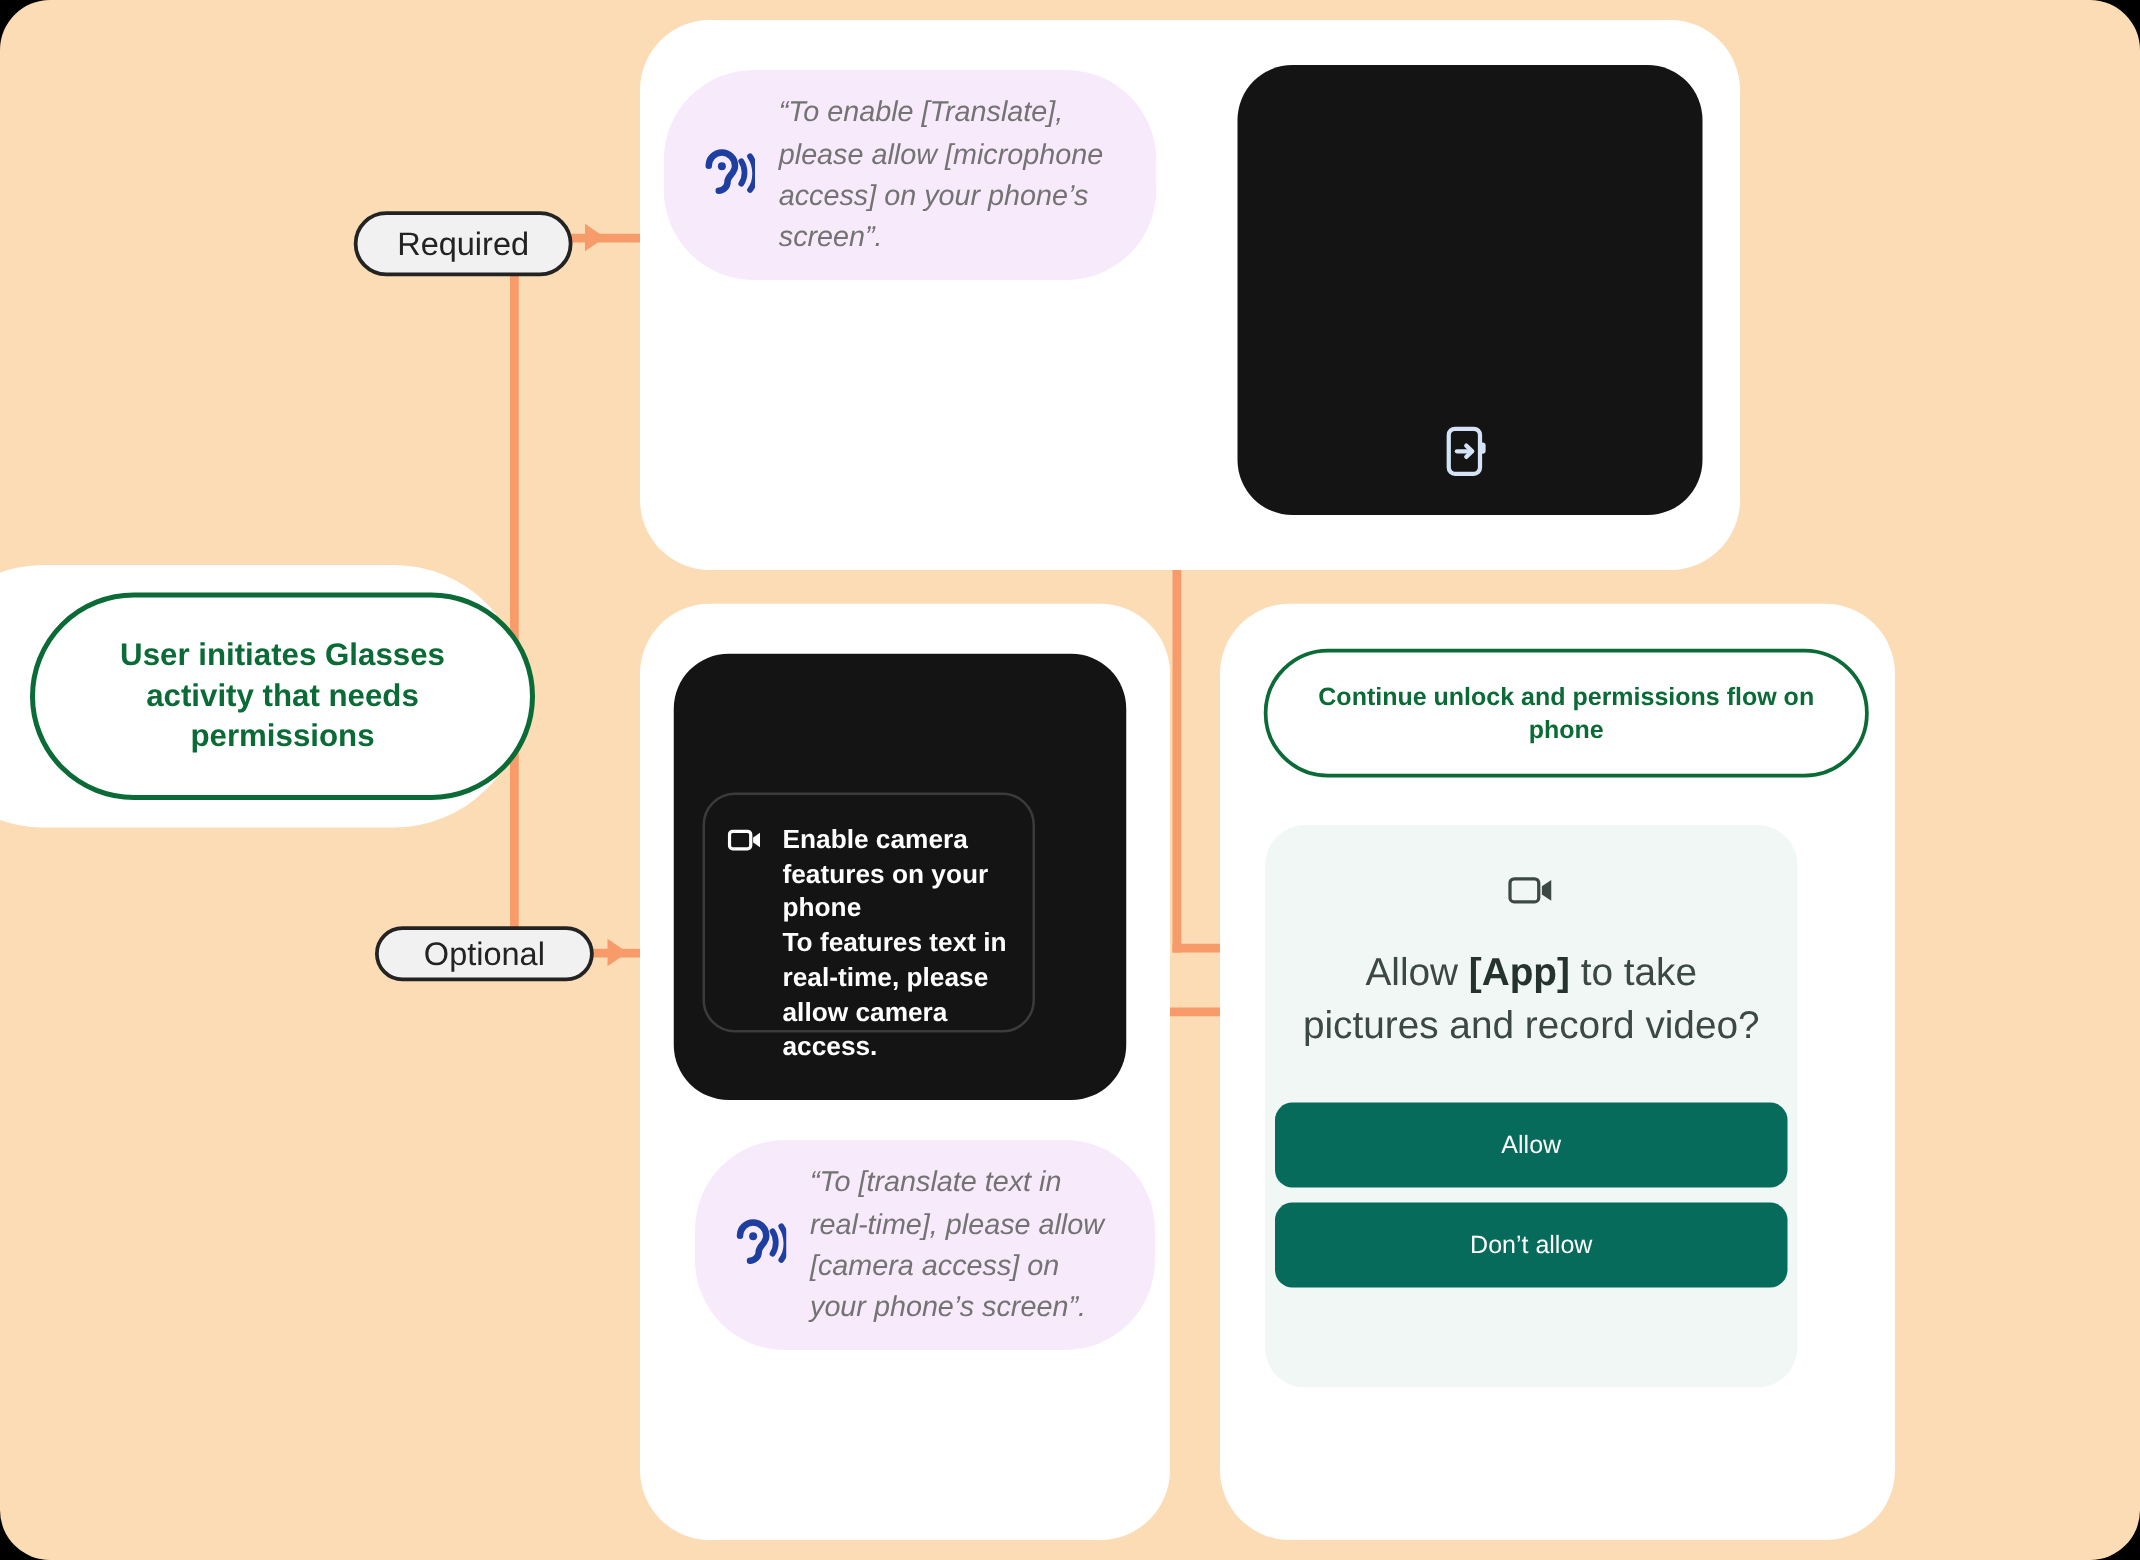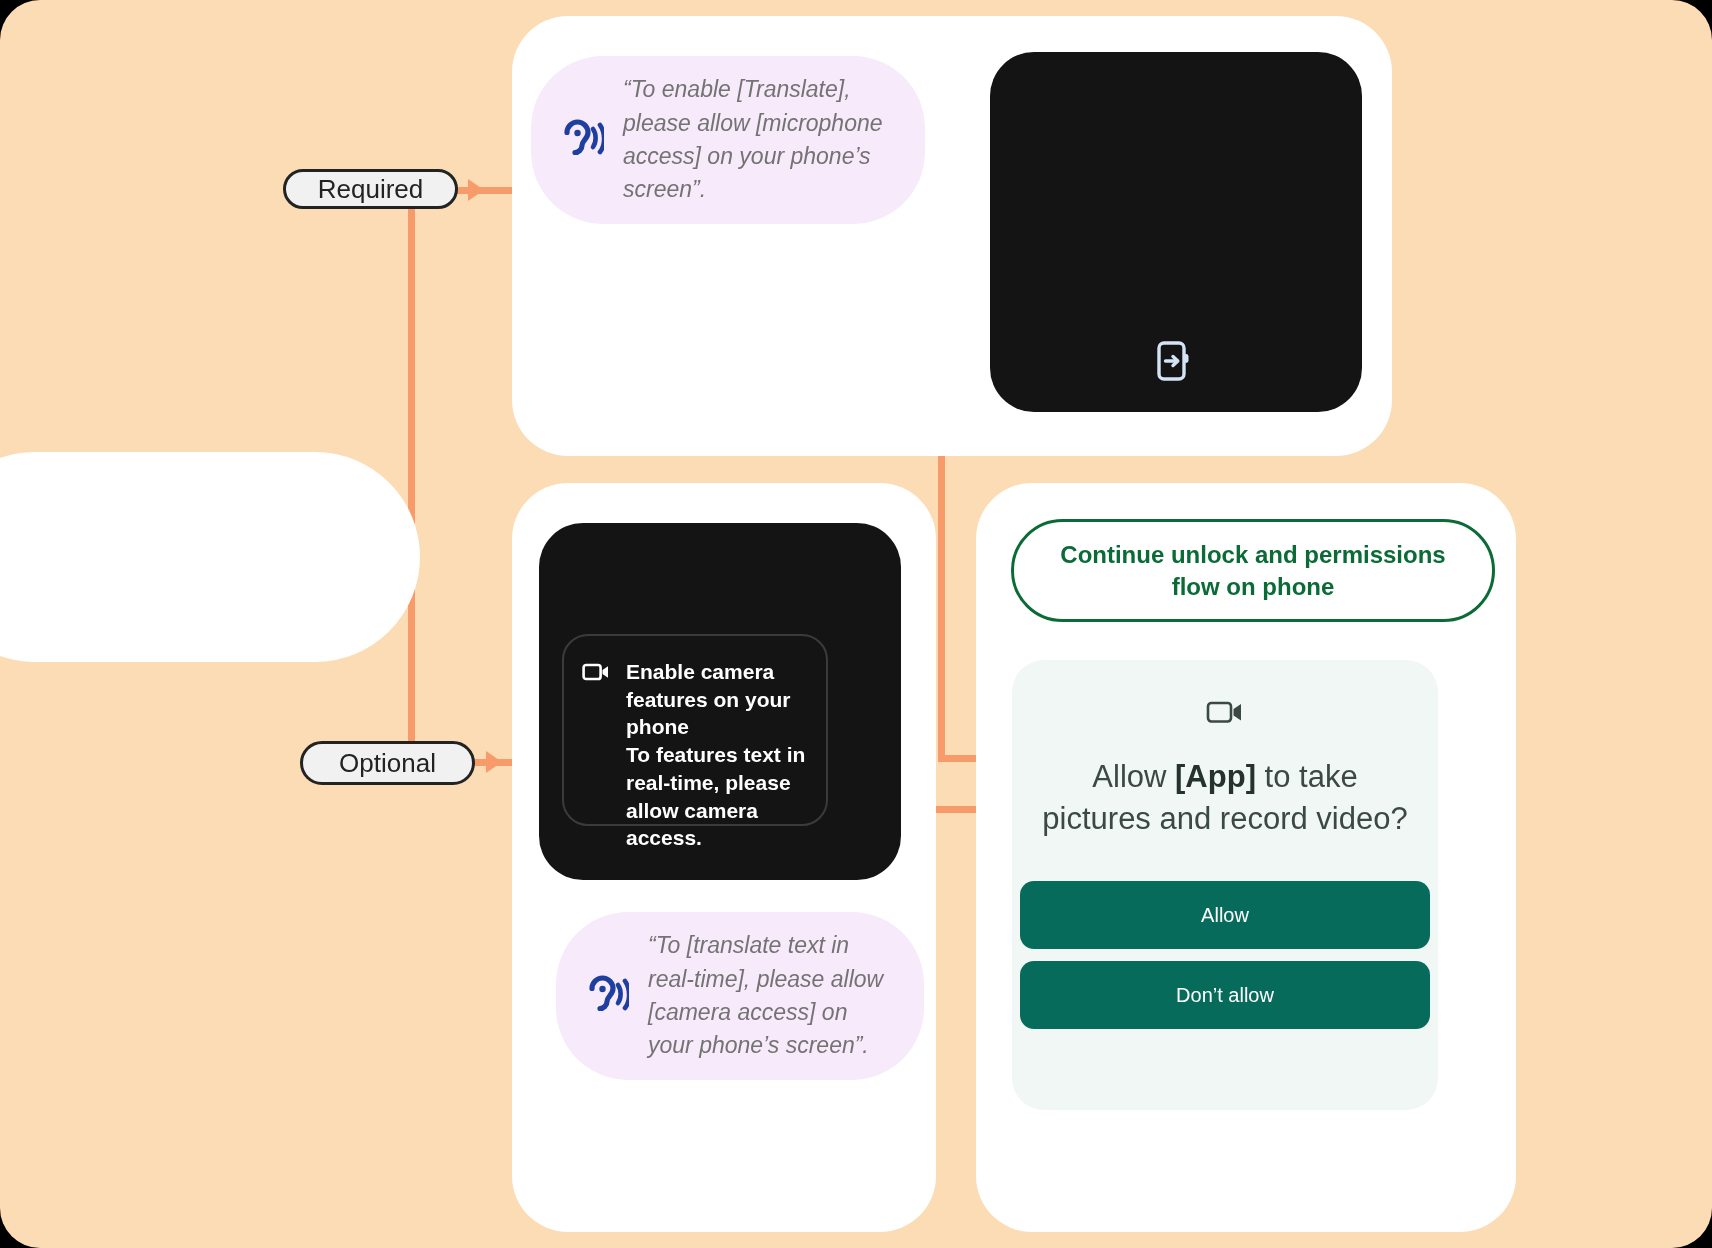--- a/index.html
+++ b/index.html
@@ -64,21 +64,21 @@
     background: #f1f1f1;
     border: 3px solid #232323;
     border-radius: 40px;
     color: #232323;
     font-size: 26px;
     display: flex;
     align-items: center;
     justify-content: center;
     box-sizing: border-box;
   }
-  #pill-required { left: 283px; top: 169px;  width: 175px; height: 40px; }
+  #pill-required { left: 283px; top: 169px;  width: 175px; height: 52px; }
   #pill-optional { left: 300px; top: 741px;  width: 175px; height: 44px; }
 
   
   .conn {
     position: absolute;
     background: #f79b6a;
   }
   .arrowhead {
     position: absolute;
     width: 0; height: 0;
@@ -170,21 +170,21 @@
     height: 103px;
     border: 3px solid #0b6b36;
     border-radius: 52px;
     box-sizing: border-box;
     display: flex;
     align-items: center;
     justify-content: center;
     text-align: center;
     color: #0b6b36;
     font-weight: bold;
-    font-size: 24px;
+    font-size: 20px;
     line-height: 1.3;
     padding: 0 26px;
   }
 
   
   #perm-dialog {
     position: absolute;
     left: 1012px;
     top: 660px;
     width: 426px;
@@ -243,20 +243,23 @@
   <div class="arrowhead" style="left:1022px; top:747px;"></div>
 
   <div class="conn" style="left:903px; top:806px; width:130px; height:7px;"></div>
   <div class="arrowhead" style="left:1022px; top:798px;"></div>
 
   <div class="panel" id="panel-top"></div>
   <div class="panel" id="panel-bl"></div>
   <div class="panel" id="panel-br"></div>
 
   <div class="panel" id="start-panel"></div>
+  <div id="start-node">
+    <span>User initiates Glasses activity that needs permissions</span>
+  </div>
 
   <div class="pill" id="pill-required">
     <span>Required</span>
   </div>
   <div class="pill" id="pill-optional">
     <span>Optional</span>
   </div>
 
   <div class="bubble" id="bubble-top">
     <div class="ear">

